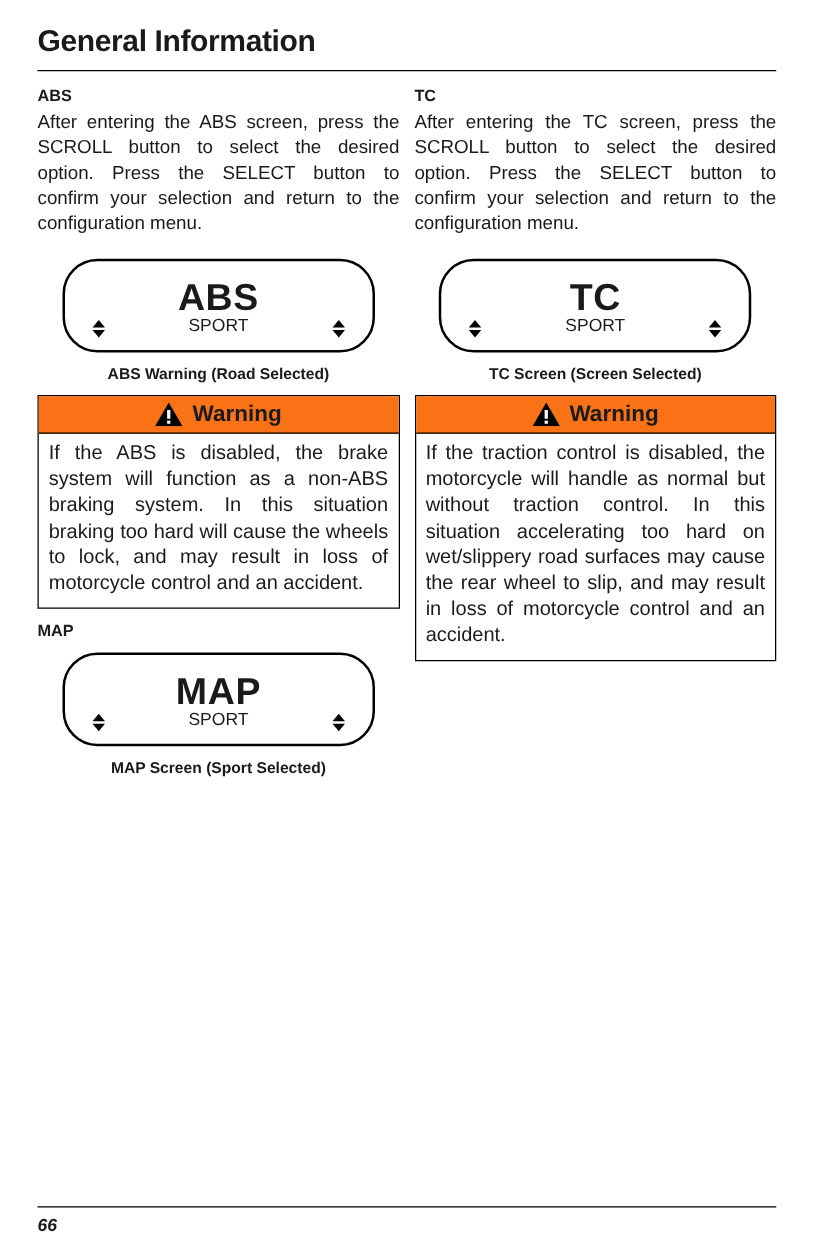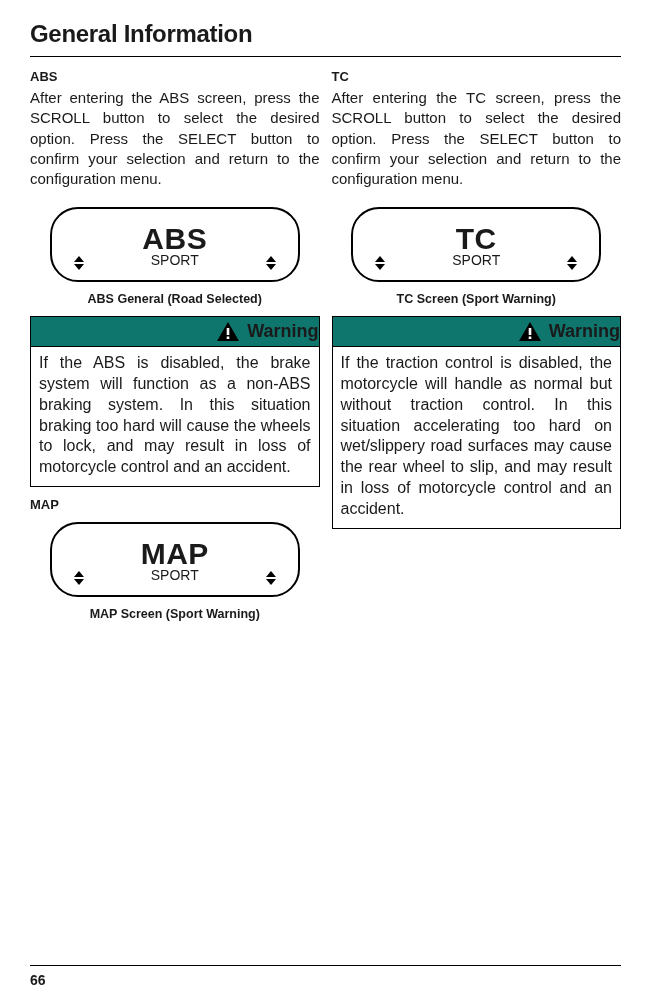--- a/index.html
+++ b/index.html
@@ -95,24 +95,24 @@
     font-size: 12.5px;
     font-weight: bold;
     text-align: center;
     margin-bottom: 10px;
   }
   .warning-box {
     border: 1.5px solid #000;
     margin-bottom: 10px;
   }
   .warning-head {
-    background: #0f766e;
+    background: #f97316;
     display: flex;
     align-items: center;
-    justify-content: flex-end;
+    justify-content: center;
     gap: 8px;
     padding: 4px 0;
     border-bottom: 1.5px solid #000;
   }
   .warning-head svg { display:block; }
   .warning-label {
     font-size: 18px;
     font-weight: bold;
   }
   .warning-body {
@@ -128,20 +128,21 @@
     right: 30px;
     border: none;
     border-top: 1.5px solid #000;
   }
   .pagenum {
     position: absolute;
     bottom: 12px;
     left: 30px;
     font-size: 14px;
     font-weight: bold;
+    font-style: italic;
   }
 </style>
 </head>
 <body>
 
 <h1 class="page-title">General Information</h1>
 <hr class="rule">
 
 <div class="columns">
 
@@ -155,21 +156,21 @@
         <div class="tri-up"></div>
         <div class="tri-down"></div>
       </div>
       <div class="screen-title">ABS</div>
       <div class="screen-sub">SPORT</div>
       <div class="arrows right">
         <div class="tri-up"></div>
         <div class="tri-down"></div>
       </div>
     </div>
-    <div class="caption">ABS General (Road Selected)</div>
+    <div class="caption">ABS Warning (Road Selected)</div>
 
     <div class="warning-box">
       <div class="warning-head">
         <svg width="22" height="19" viewBox="0 0 22 19">
           <polygon points="11,0 22,19 0,19" fill="#000"></polygon>
           <rect x="9.7" y="6" width="2.6" height="7" fill="#fff"></rect>
           <rect x="9.7" y="14.5" width="2.6" height="2.5" fill="#fff"></rect>
         </svg>
         <span class="warning-label">Warning</span>
       </div>
@@ -183,42 +184,42 @@
         <div class="tri-up"></div>
         <div class="tri-down"></div>
       </div>
       <div class="screen-title">MAP</div>
       <div class="screen-sub">SPORT</div>
       <div class="arrows right">
         <div class="tri-up"></div>
         <div class="tri-down"></div>
       </div>
     </div>
-    <div class="caption">MAP Screen (Sport Warning)</div>
+    <div class="caption">MAP Screen (Sport Selected)</div>
 
   </div>
 
   <div class="col">
 
     <div class="sect-h">TC</div>
     <p class="para">After entering the TC screen, press the SCROLL button to select the desired option. Press the SELECT button to confirm your selection and return to the configuration menu.</p>
 
     <div class="screen-box">
       <div class="arrows left">
         <div class="tri-up"></div>
         <div class="tri-down"></div>
       </div>
       <div class="screen-title">TC</div>
       <div class="screen-sub">SPORT</div>
       <div class="arrows right">
         <div class="tri-up"></div>
         <div class="tri-down"></div>
       </div>
     </div>
-    <div class="caption">TC Screen (Sport Warning)</div>
+    <div class="caption">TC Screen (Screen Selected)</div>
 
     <div class="warning-box">
       <div class="warning-head">
         <svg width="22" height="19" viewBox="0 0 22 19">
           <polygon points="11,0 22,19 0,19" fill="#000"></polygon>
           <rect x="9.7" y="6" width="2.6" height="7" fill="#fff"></rect>
           <rect x="9.7" y="14.5" width="2.6" height="2.5" fill="#fff"></rect>
         </svg>
         <span class="warning-label">Warning</span>
       </div>

